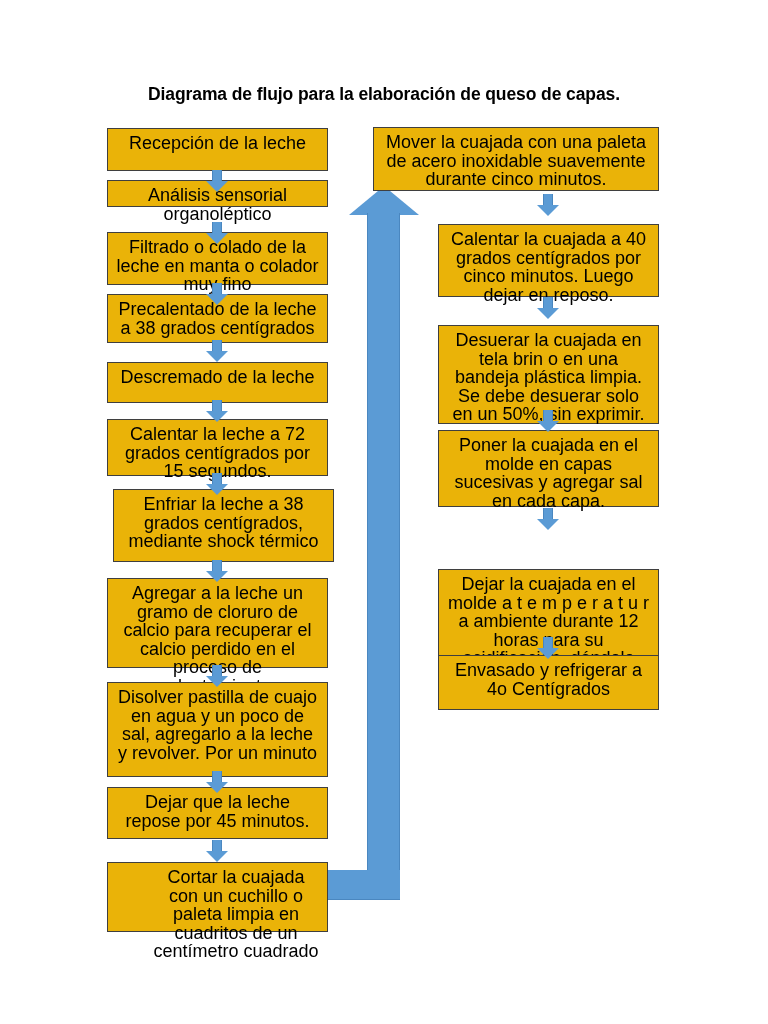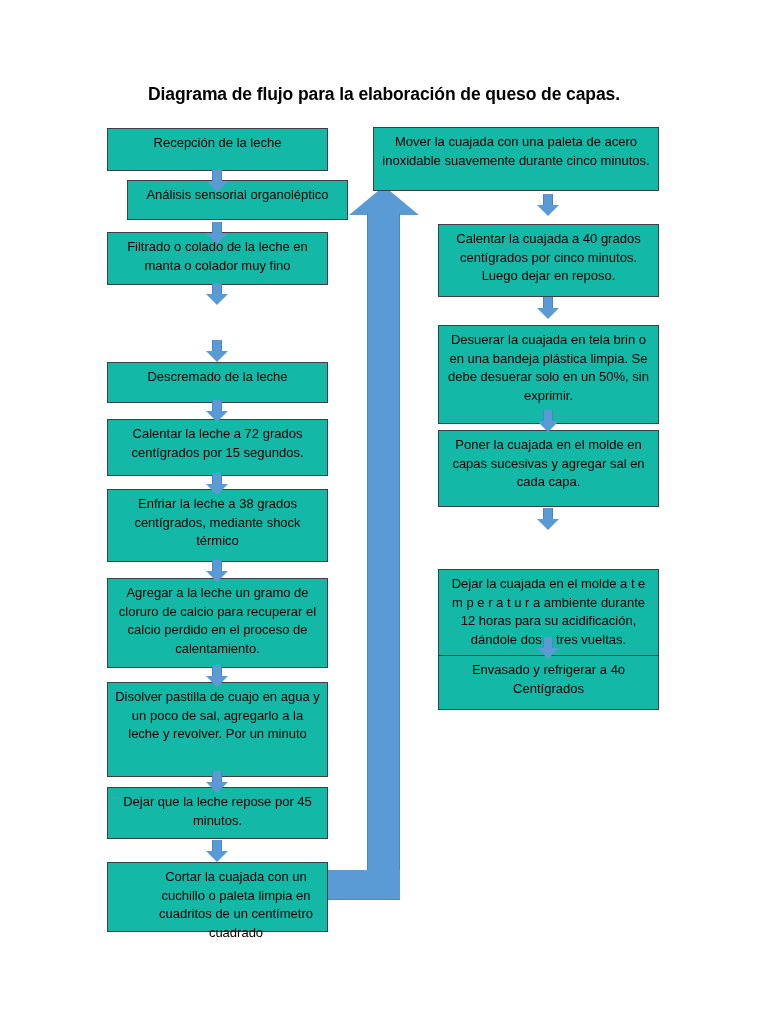--- a/index.html
+++ b/index.html
@@ -33,26 +33,26 @@
     letter-spacing: -0.1px;
     color: #000000;
     white-space: nowrap;
   }
 
   
   .node {
     position: absolute;
     box-sizing: border-box;
     border: 1.3px solid #3f3f3f;
-    background: #14b8a6;
+    background: #eab308;
     display: flex;
     align-items: flex-start;
     justify-content: center;
     text-align: center;
-    font-size: 13px;
+    font-size: 18px;
     line-height: 18.5px;
     padding: 5px 7px 4px 7px;
     color: #000000;
   }
   .node .node-text {
     display: block;
     width: 100%;
   }
   .node.spaced .node-text {
     white-space: pre-wrap;
@@ -130,38 +130,41 @@
 <body>
 
 <div id="page-root">
 
   <div class="diagram-title">Diagrama de flujo para la elaboración de queso de capas.</div>
 
   <div class="node" style="left:107px; top:128px; width:221px; height:43px;">
     <span class="node-text">Recepción de la leche</span>
   </div>
 
-  <div class="node" style="left:107px; top:180px; width:221px; height:40px;margin-left:20px;">
+  <div class="node" style="left:107px; top:180px; width:221px; height:27px;">
     <span class="node-text">Análisis sensorial organoléptico</span>
   </div>
 
   <div class="node" style="left:107px; top:232px; width:221px; height:53px;">
     <span class="node-text">Filtrado o colado de la leche en manta o colador muy fino</span>
   </div>
 
+  <div class="node" style="left:107px; top:294px; width:221px; height:49px;">
+    <span class="node-text">Precalentado de la leche a 38 grados centígrados</span>
+  </div>
 
   <div class="node" style="left:107px; top:362px; width:221px; height:41px;">
     <span class="node-text">Descremado de la leche</span>
   </div>
 
   <div class="node" style="left:107px; top:419px; width:221px; height:57px;">
     <span class="node-text">Calentar la leche a 72 grados centígrados por 15 segundos.</span>
   </div>
 
-  <div class="node" style="left:107px; top:489px; width:221px; height:73px;">
+  <div class="node" style="left:113px; top:489px; width:221px; height:73px;">
     <span class="node-text">Enfriar la leche a 38 grados centígrados, mediante shock térmico</span>
   </div>
 
   <div class="node" style="left:107px; top:578px; width:221px; height:90px;">
     <span class="node-text">Agregar a la leche un gramo de cloruro de calcio para recuperar el calcio perdido en el proceso de calentamiento.</span>
   </div>
 
   <div class="node" style="left:107px; top:682px; width:221px; height:95px;">
     <span class="node-text">Disolver pastilla de cuajo en agua y un poco de sal, agregarlo a la leche y revolver. Por un minuto</span>
   </div>

